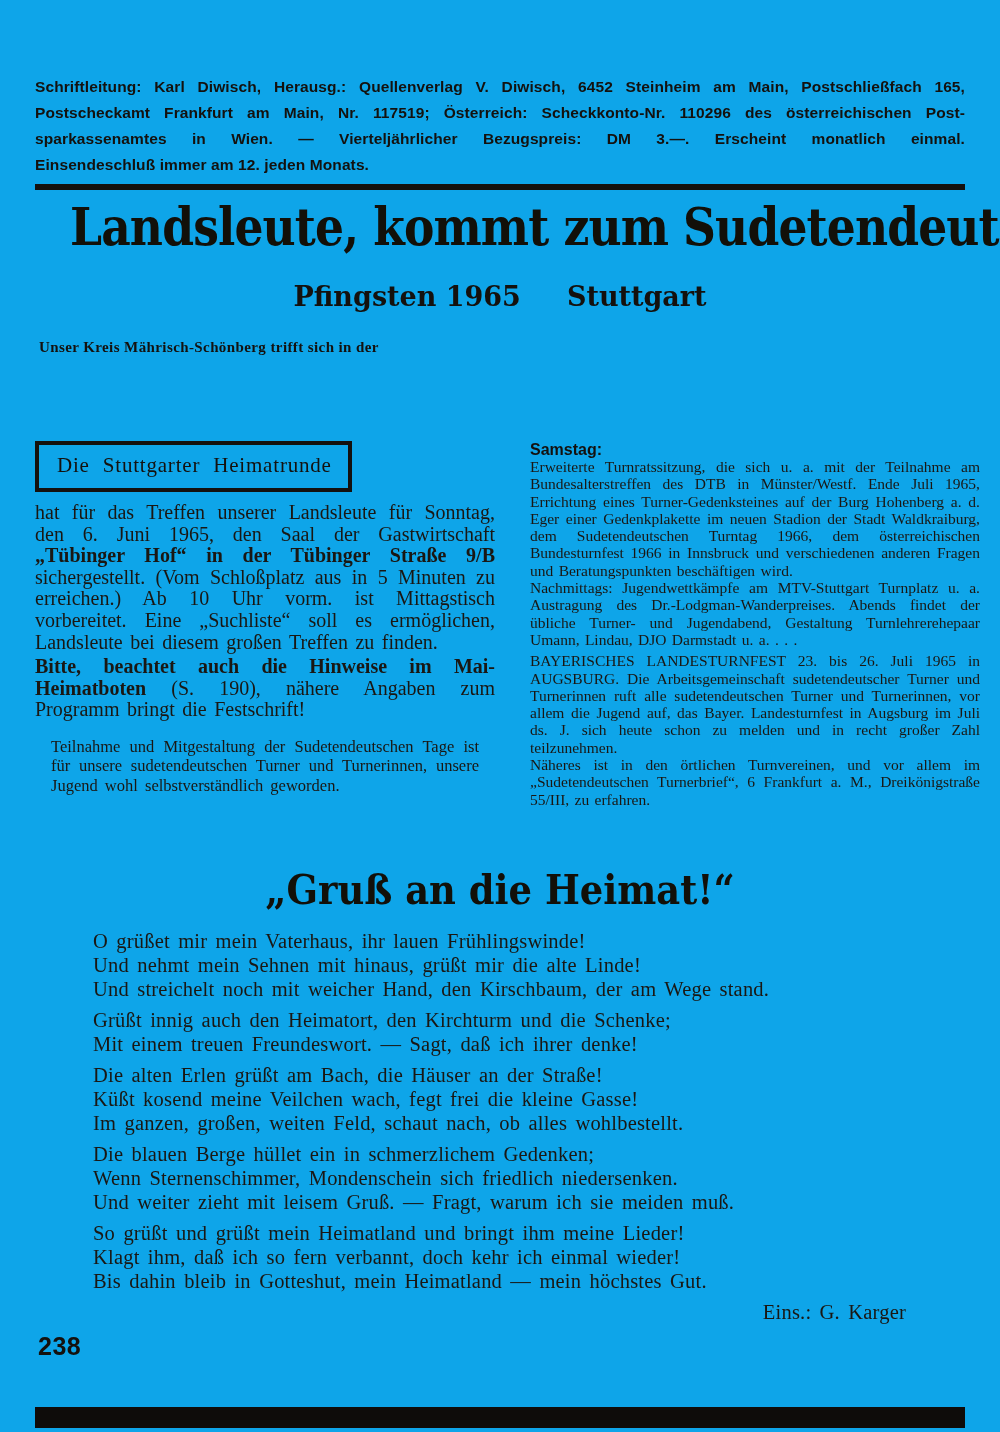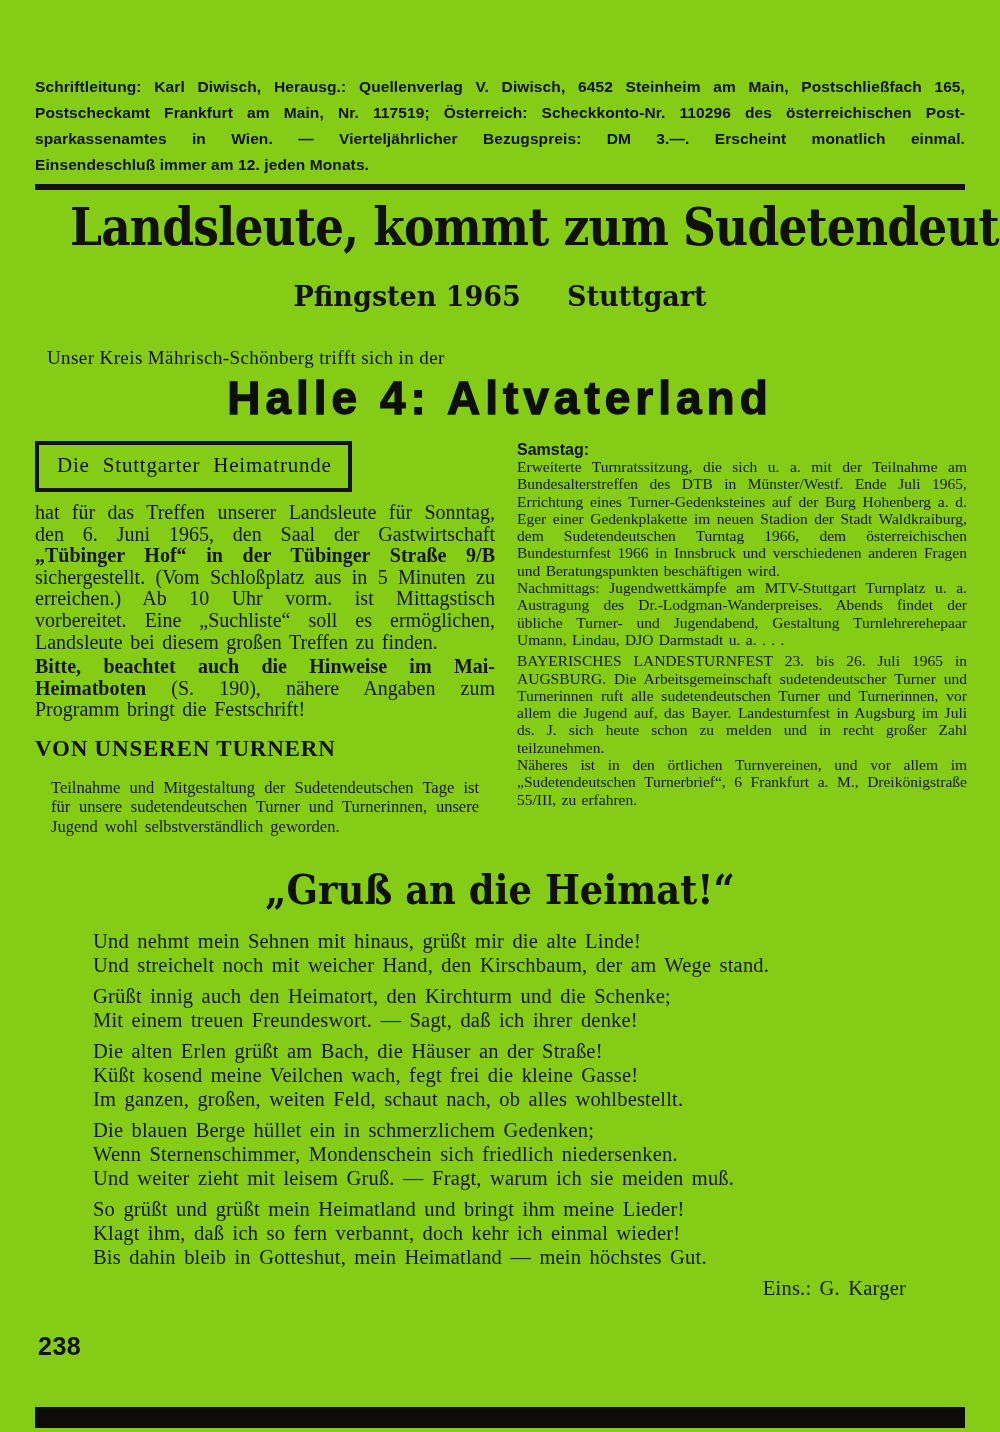--- a/index.html
+++ b/index.html
@@ -1,19 +1,19 @@
 <!DOCTYPE html>
 <html><head>
 <meta charset="utf-8">
 <style>
   html,body{margin:0;padding:0;background:#e8e8e8;}
   .page{
     position:relative;
     width:1000px;height:1432px;
-    background:#84cc16;
+    background:#0ea5e9;
     color:#1a1713;
     font-family:"Liberation Serif", serif;
     overflow:hidden;
   }
 
   
   .masthead{
     position:absolute;top:74px;left:35px;width:930px;
     font-family:"Liberation Sans", sans-serif;
     font-weight:bold;font-size:15.5px;line-height:26px;
@@ -38,36 +38,36 @@
     transform:scaleX(0.86);transform-origin:center;
     white-space:nowrap;
   }
   .subtitle{
     position:absolute;top:281px;left:0;right:0;
     display:flex;justify-content:center;gap:46px;
     font-family:"DejaVu Serif", serif;
     font-weight:bold;font-size:27px;color:#14110e;
   }
   .kicker{
-    position:absolute;top:335px;left:35px;margin:12px;
-    font-weight:normal;font-size:19px;letter-spacing:0.4px;color:#14110e;
+    position:absolute;top:335px;left:35px;margin:4px;
+    font-weight:bold;font-size:15px;letter-spacing:0.4px;color:#14110e;
   }
   .hall{
     position:absolute;top:371px;left:0;right:0;margin:0;
     text-align:center;
     font-family:"Liberation Sans", sans-serif;
     font-weight:bold;font-size:46px;letter-spacing:5px;
     color:#100e0b;
     -webkit-text-stroke:1.3px #100e0b;
   }
 
   
   .columns{
     position:absolute;top:441px;left:35px;width:932px;
-    display:flex;gap:22px;
+    display:flex;gap:35px;
   }
   .col-left{width:460px;flex:0 0 460px;}
   .col-right{width:450px;flex:0 0 450px;}
 
   .boxed{
     box-sizing:border-box;
     border:4px solid #14110e;
     padding:8px 16px 10px 18px;
     display:inline-block;
     font-size:21px;letter-spacing:0.8px;word-spacing:7px;
@@ -144,46 +144,45 @@
 
   <h1 class="title">Landsleute, kommt zum Sudetendeutschen Tag</h1>
 
   <div class="subtitle">
     <span>Pfingsten 1965</span>
     <span>Stuttgart</span>
   </div>
 
   <p class="kicker">Unser Kreis Mährisch-Schönberg trifft sich in der</p>
 
-  <h2 class="hall">Halle 4: Altvaterland</h2>
 
   <div class="columns">
 
     <div class="col-left">
       <div class="boxed">Die Stuttgarter Heimatrunde</div>
       <p class="lc-body"><span>hat für das Treffen unserer Landsleute für Sonntag, den 6. Juni 1965, den Saal der Gastwirtschaft </span><b>„Tübinger Hof“ in der Tübinger Straße 9/B</b><span> sichergestellt. (Vom Schloßplatz aus in 5 Minuten zu erreichen.) Ab 10 Uhr vorm. ist Mittagstisch vorbereitet. Eine „Suchliste“ soll es ermöglichen, Landsleute bei diesem großen Treffen zu finden.</span></p>
       <p class="lc-body"><b>Bitte, beachtet auch die Hinweise im Mai-Heimatboten</b><span> (S. 190), nähere Angaben zum Programm bringt die Festschrift!</span></p>
-      <h3 class="lc-head">VON UNSEREN TURNERN</h3>
       <p class="lc-small">Teilnahme und Mitgestaltung der Sudetendeutschen Tage ist für unsere sudetendeutschen Turner und Turnerinnen, unsere Jugend wohl selbstverständlich geworden.</p>
     </div>
 
     <div class="col-right">
       <div class="rc-day">Samstag:</div>
       <p class="rc-body">Erweiterte Turnratssitzung, die sich u. a. mit der Teilnahme am Bundesalterstreffen des DTB in Münster/Westf. Ende Juli 1965, Errichtung eines Turner-Gedenksteines auf der Burg Hohenberg a. d. Eger einer Gedenkplakette im neuen Stadion der Stadt Waldkraiburg, dem Sudetendeutschen Turntag 1966, dem österreichischen Bundesturnfest 1966 in Innsbruck und verschiedenen anderen Fragen und Beratungspunkten beschäftigen wird.</p>
       <p class="rc-body">Nachmittags: Jugendwettkämpfe am MTV-Stuttgart Turnplatz u. a. Austragung des Dr.-Lodgman-Wanderpreises. Abends findet der übliche Turner- und Jugendabend, Gestaltung Turnlehrerehepaar Umann, Lindau, DJO Darmstadt u. a. . . .</p>
       <p class="rc-body rc-sp">BAYERISCHES LANDESTURNFEST 23. bis 26. Juli 1965 in AUGSBURG. Die Arbeitsgemeinschaft sudetendeutscher Turner und Turnerinnen ruft alle sudetendeutschen Turner und Turnerinnen, vor allem die Jugend auf, das Bayer. Landesturnfest in Augsburg im Juli ds. J. sich heute schon zu melden und in recht großer Zahl teilzunehmen.</p>
       <p class="rc-body">Näheres ist in den örtlichen Turnvereinen, und vor allem im „Sudetendeutschen Turnerbrief“, 6 Frankfurt a. M., Dreikönigstraße 55/III, zu erfahren.</p>
     </div>
 
   </div>
 
   <h2 class="poem-title">„Gruß an die Heimat!“</h2>
 
   <div class="poem">
     <div class="stanza">
+      <div class="poem-line">O grüßet mir mein Vaterhaus, ihr lauen Frühlingswinde!</div>
       <div class="poem-line">Und nehmt mein Sehnen mit hinaus, grüßt mir die alte Linde!</div>
       <div class="poem-line">Und streichelt noch mit weicher Hand, den Kirschbaum, der am Wege stand.</div>
     </div>
     <div class="stanza">
       <div class="poem-line">Grüßt innig auch den Heimatort, den Kirchturm und die Schenke;</div>
       <div class="poem-line">Mit einem treuen Freundeswort. — Sagt, daß ich ihrer denke!</div>
     </div>
     <div class="stanza">
       <div class="poem-line">Die alten Erlen grüßt am Bach, die Häuser an der Straße!</div>
       <div class="poem-line">Küßt kosend meine Veilchen wach, fegt frei die kleine Gasse!</div>

